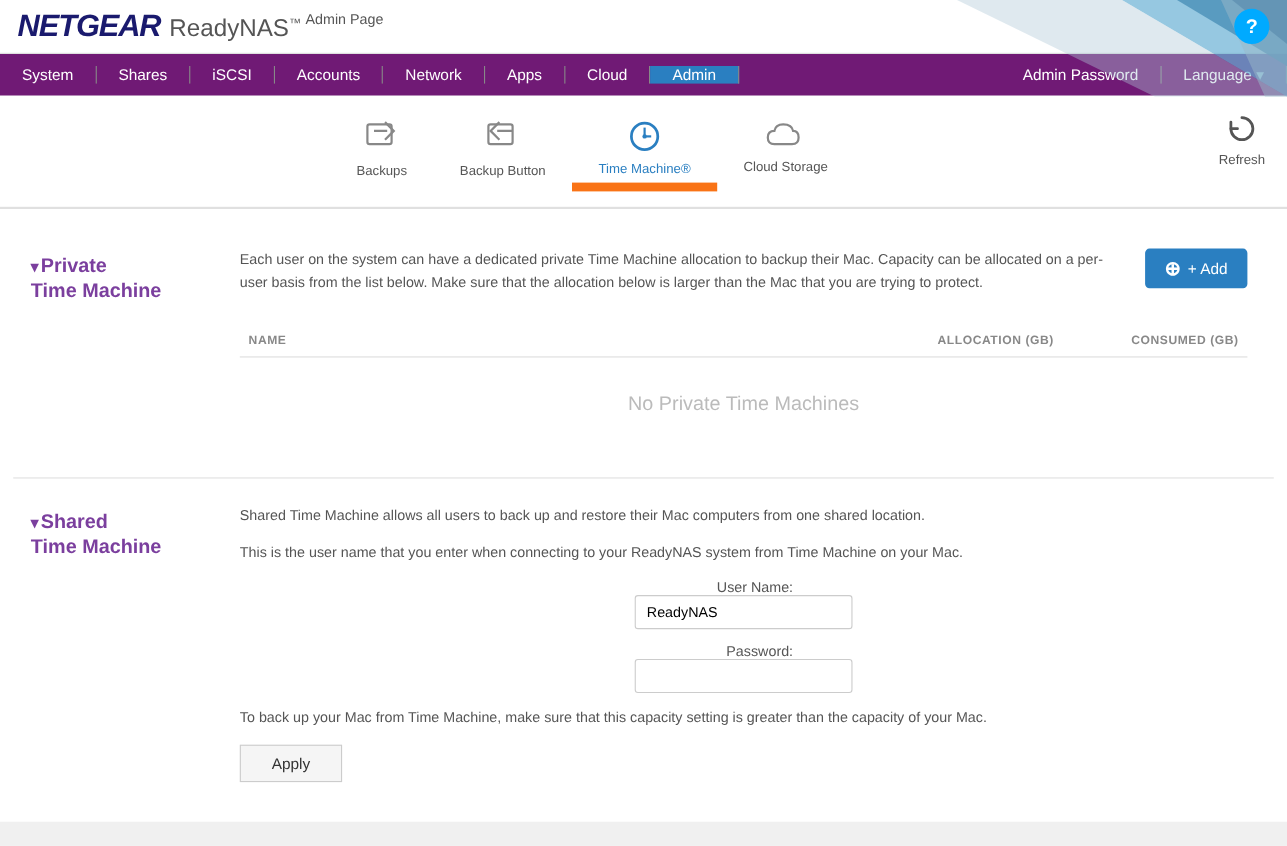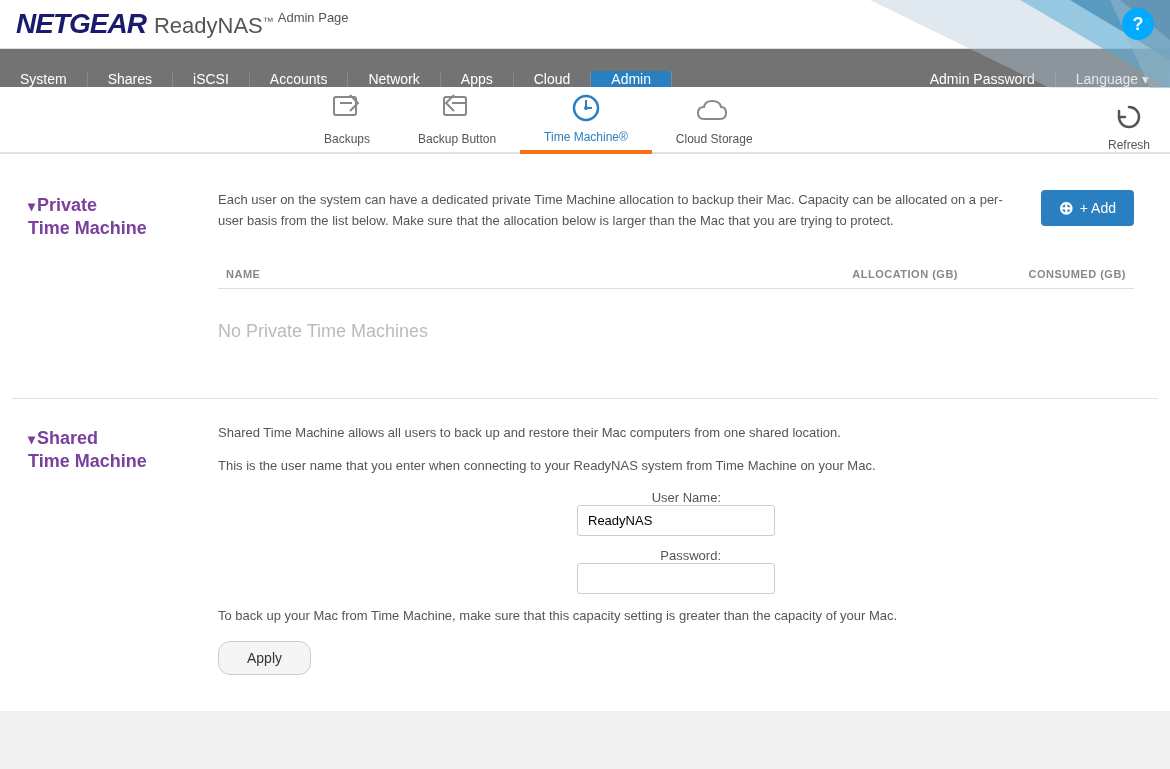--- a/index.html
+++ b/index.html
@@ -8,21 +8,21 @@
     
     .header { background: #fff; display: flex; align-items: center; padding: 8px 16px; border-bottom: 1px solid #ddd; position: relative; }
     .netgear-logo { display: flex; align-items: baseline; gap: 8px; }
     .logo-netgear { font-size: 28px; font-weight: 900; color: #1a1a6e; letter-spacing: -1px; font-style: italic; }
     .logo-readynas { font-size: 22px; color: #555; font-weight: normal; }
     .admin-page { font-size: 13px; color: #555; margin-top: 2px; padding-left: 4px; }
     .header-right { margin-left: auto; }
     .help-btn { width: 32px; height: 32px; border-radius: 50%; background: #00aaff; color: #fff; border: none; font-size: 18px; font-weight: bold; cursor: pointer; display: flex; align-items: center; justify-content: center; }
 
     
-    .navbar { background: #737373; display: flex; align-items: flex-end; height: 38px; }
+    .navbar { background: #701a75; display: flex; align-items: center; height: 38px; }
     .nav-item { color: #fff; padding: 0 20px; display: flex; align-items: center; cursor: pointer; font-size: 14px; border-right: 1px solid #888; }
     .nav-item.active { background: #2a7fc1; }
     .nav-spacer { flex: 1; }
     .nav-right { display: flex; }
     .subnav-item { display: flex; flex-direction: column; align-items: center; padding: 6px 24px; cursor: pointer; color: #555; font-size: 12px; gap: 4px; }
     .subnav-item.active { color: #2a7fc1; border-bottom: 3px solid #2a7fc1; margin-bottom: -2px; }
     .subnav-right { margin-left: auto; margin-right: 24px; display: flex; flex-direction: column; align-items: center; gap: 4px; cursor: pointer; color: #555; font-size: 12px; }
 
     
     .content { background: #fff; margin: 0; padding: 12px; }
@@ -34,36 +34,36 @@
     .section-desc { color: #555; font-size: 13px; line-height: 1.6; margin-bottom: 16px; }
 
     
     .add-btn { background: #2a7fc1; color: #fff; border: none; padding: 7px 18px; border-radius: 4px; cursor: pointer; font-size: 14px; display: flex; align-items: center; gap: 6px; margin-left: auto; display: flex; }
 
     
     .table-header { display: flex; padding: 8px 0; border-bottom: 1px solid #ddd; color: #888; font-size: 11px; font-weight: bold; letter-spacing: 0.5px; }
     .col-name { flex: 1; padding-left: 8px; }
     .col-alloc { width: 160px; text-align: right; padding-right: 16px; }
     .col-consumed { width: 160px; text-align: right; padding-right: 8px; }
-    .table-empty { color: #bbb; font-size: 18px; padding: 32px 0; }
+    .table-empty { text-align: center; color: #bbb; font-size: 18px; padding: 32px 0; }
 
     
     .shared-section { display: flex; padding: 24px 24px 24px 16px; }
     .checkbox-row { display: flex; align-items: center; gap: 8px; margin-bottom: 14px; }
     .info-text { color: #555; font-size: 13px; margin-bottom: 14px; line-height: 1.5; }
     .form-row { display: flex; align-items: center; margin-bottom: 12px; flex-direction: column; }
     .form-label { width: 110px; text-align: right; font-size: 13px; color: #555; padding-right: 10px; }
     .form-input { flex: 1; max-width: 680px; border: 1px solid #ccc; padding: 7px 10px; border-radius: 3px; font-size: 13px; }
     .capacity-row { display: flex; align-items: center; margin-bottom: 16px; }
     .capacity-input-wrap { display: flex; align-items: center; border: 1px solid #ccc; border-radius: 3px; overflow: hidden; }
     .capacity-input { width: 60px; border: none; padding: 7px 8px; font-size: 13px; outline: none; }
     .capacity-arrows { display: flex; flex-direction: column; border-left: 1px solid #ccc; }
     .cap-arrow { width: 20px; height: 14px; background: #f5f5f5; border: none; cursor: pointer; font-size: 9px; display: flex; align-items: center; justify-content: center; color: #666; }
     .capacity-unit { font-size: 13px; color: #555; margin-left: 8px; }
-    .apply-btn { background: #f5f5f5; color: #333; border: 1px solid #ccc; padding: 8px 28px; border-radius: 12px; cursor: pointer; font-size: 14px; margin-top: 4px; }
+    .apply-btn { background: #f5f5f5; color: #333; border: 1px solid #ccc; padding: 8px 28px; border-radius: 0; cursor: pointer; font-size: 14px; margin-top: 4px; }
 
     .header-logo-area { display: flex; flex-direction: row; }
 
     
     .triangle-deco { position: absolute; top: 0; right: 0; width: 300px; height: 88px; }
   </style>
 </head>
 <body>
 
 <div class="header">
@@ -98,21 +98,21 @@
   <div class="nav-item">Apps</div>
   <div class="nav-item">Cloud</div>
   <div class="nav-item active">Admin</div>
   <div class="nav-spacer"></div>
   <div class="nav-right">
     <div class="nav-item">Admin Password</div>
     <div class="nav-item">Language ▾</div>
   </div>
 </div>
 
-<div style="background:#fff; border-bottom:2px solid #e0e0e0; display:flex; align-items:flex-end; padding:0 0;">
+<div style="background:#fff; border-bottom:2px solid #e0e0e0; display:flex; align-items:flex-start; padding:16px 0;">
   <div style="flex:0 0 300px;"></div>
   <div class="subnav-item">
     <span style="font-size:26px;">
       <svg width="30" height="28" viewBox="0 0 30 28">
           <rect x="2" y="4" width="22" height="18" rx="2" fill="none" stroke="#888" stroke-width="2"></rect>
           <polyline points="18,2 26,10 18,18" fill="none" stroke="#888" stroke-width="2"></polyline>
           <line x1="8" y1="10" x2="20" y2="10" stroke="#888" stroke-width="2"></line>
         </svg>
     </span>
     <span>Backups</span>
@@ -120,21 +120,21 @@
   <div class="subnav-item">
     <span style="font-size:26px;">
       <svg width="30" height="28" viewBox="0 0 30 28">
           <rect x="2" y="4" width="22" height="18" rx="2" fill="none" stroke="#888" stroke-width="2"></rect>
           <polyline points="12,2 4,10 12,18" fill="none" stroke="#888" stroke-width="2"></polyline>
           <line x1="10" y1="10" x2="24" y2="10" stroke="#888" stroke-width="2"></line>
         </svg>
     </span>
     <span>Backup Button</span>
   </div>
-  <div class="subnav-item active" style="border-bottom:4px solid #f97316;color:#2a7fc1;margin-bottom:-2px;">
+  <div class="subnav-item active" style="border-bottom:8px solid #f97316;color:#2a7fc1;margin-bottom:-2px;">
     <span>
       <svg width="30" height="30" viewBox="0 0 30 30">
           <circle cx="15" cy="15" r="12" fill="none" stroke="#2a7fc1" stroke-width="2.5"></circle>
           <circle cx="15" cy="15" r="2" fill="#2a7fc1"></circle>
           <line x1="15" y1="15" x2="15" y2="7" stroke="#2a7fc1" stroke-width="2"></line>
           <line x1="15" y1="15" x2="21" y2="15" stroke="#2a7fc1" stroke-width="2"></line>
         </svg>
     </span>
     <span>Time Machine®</span>
   </div>

